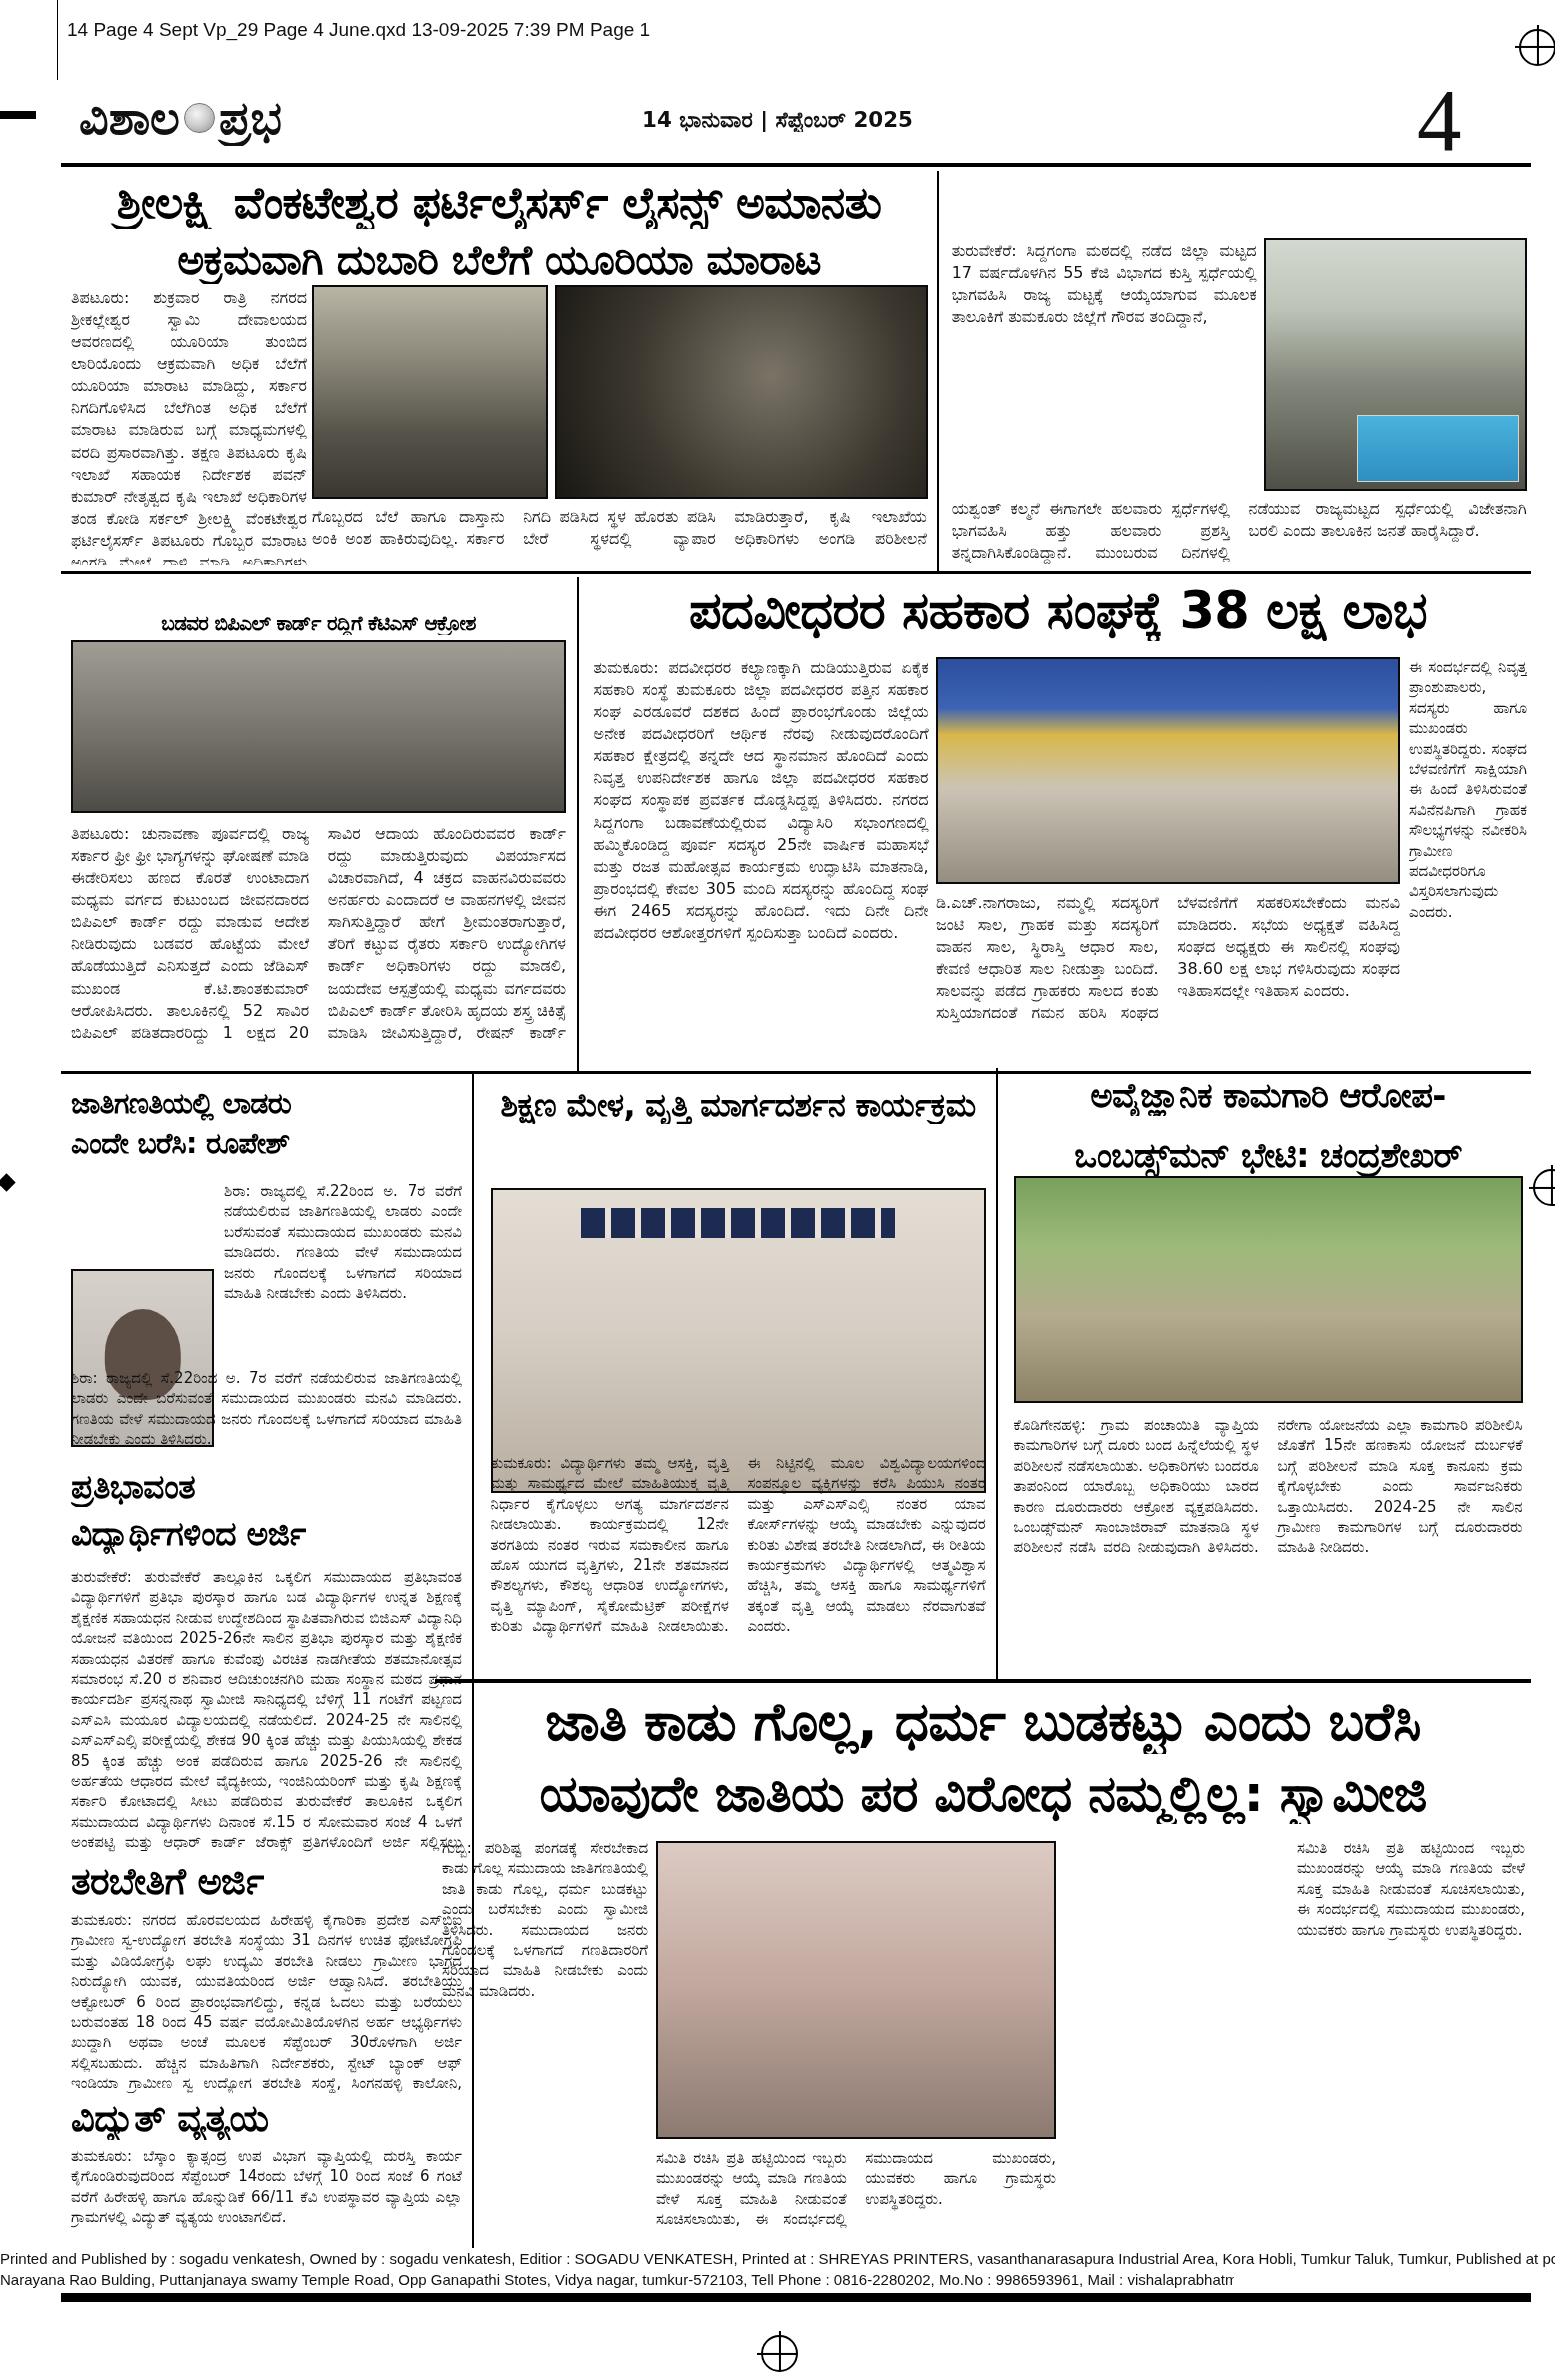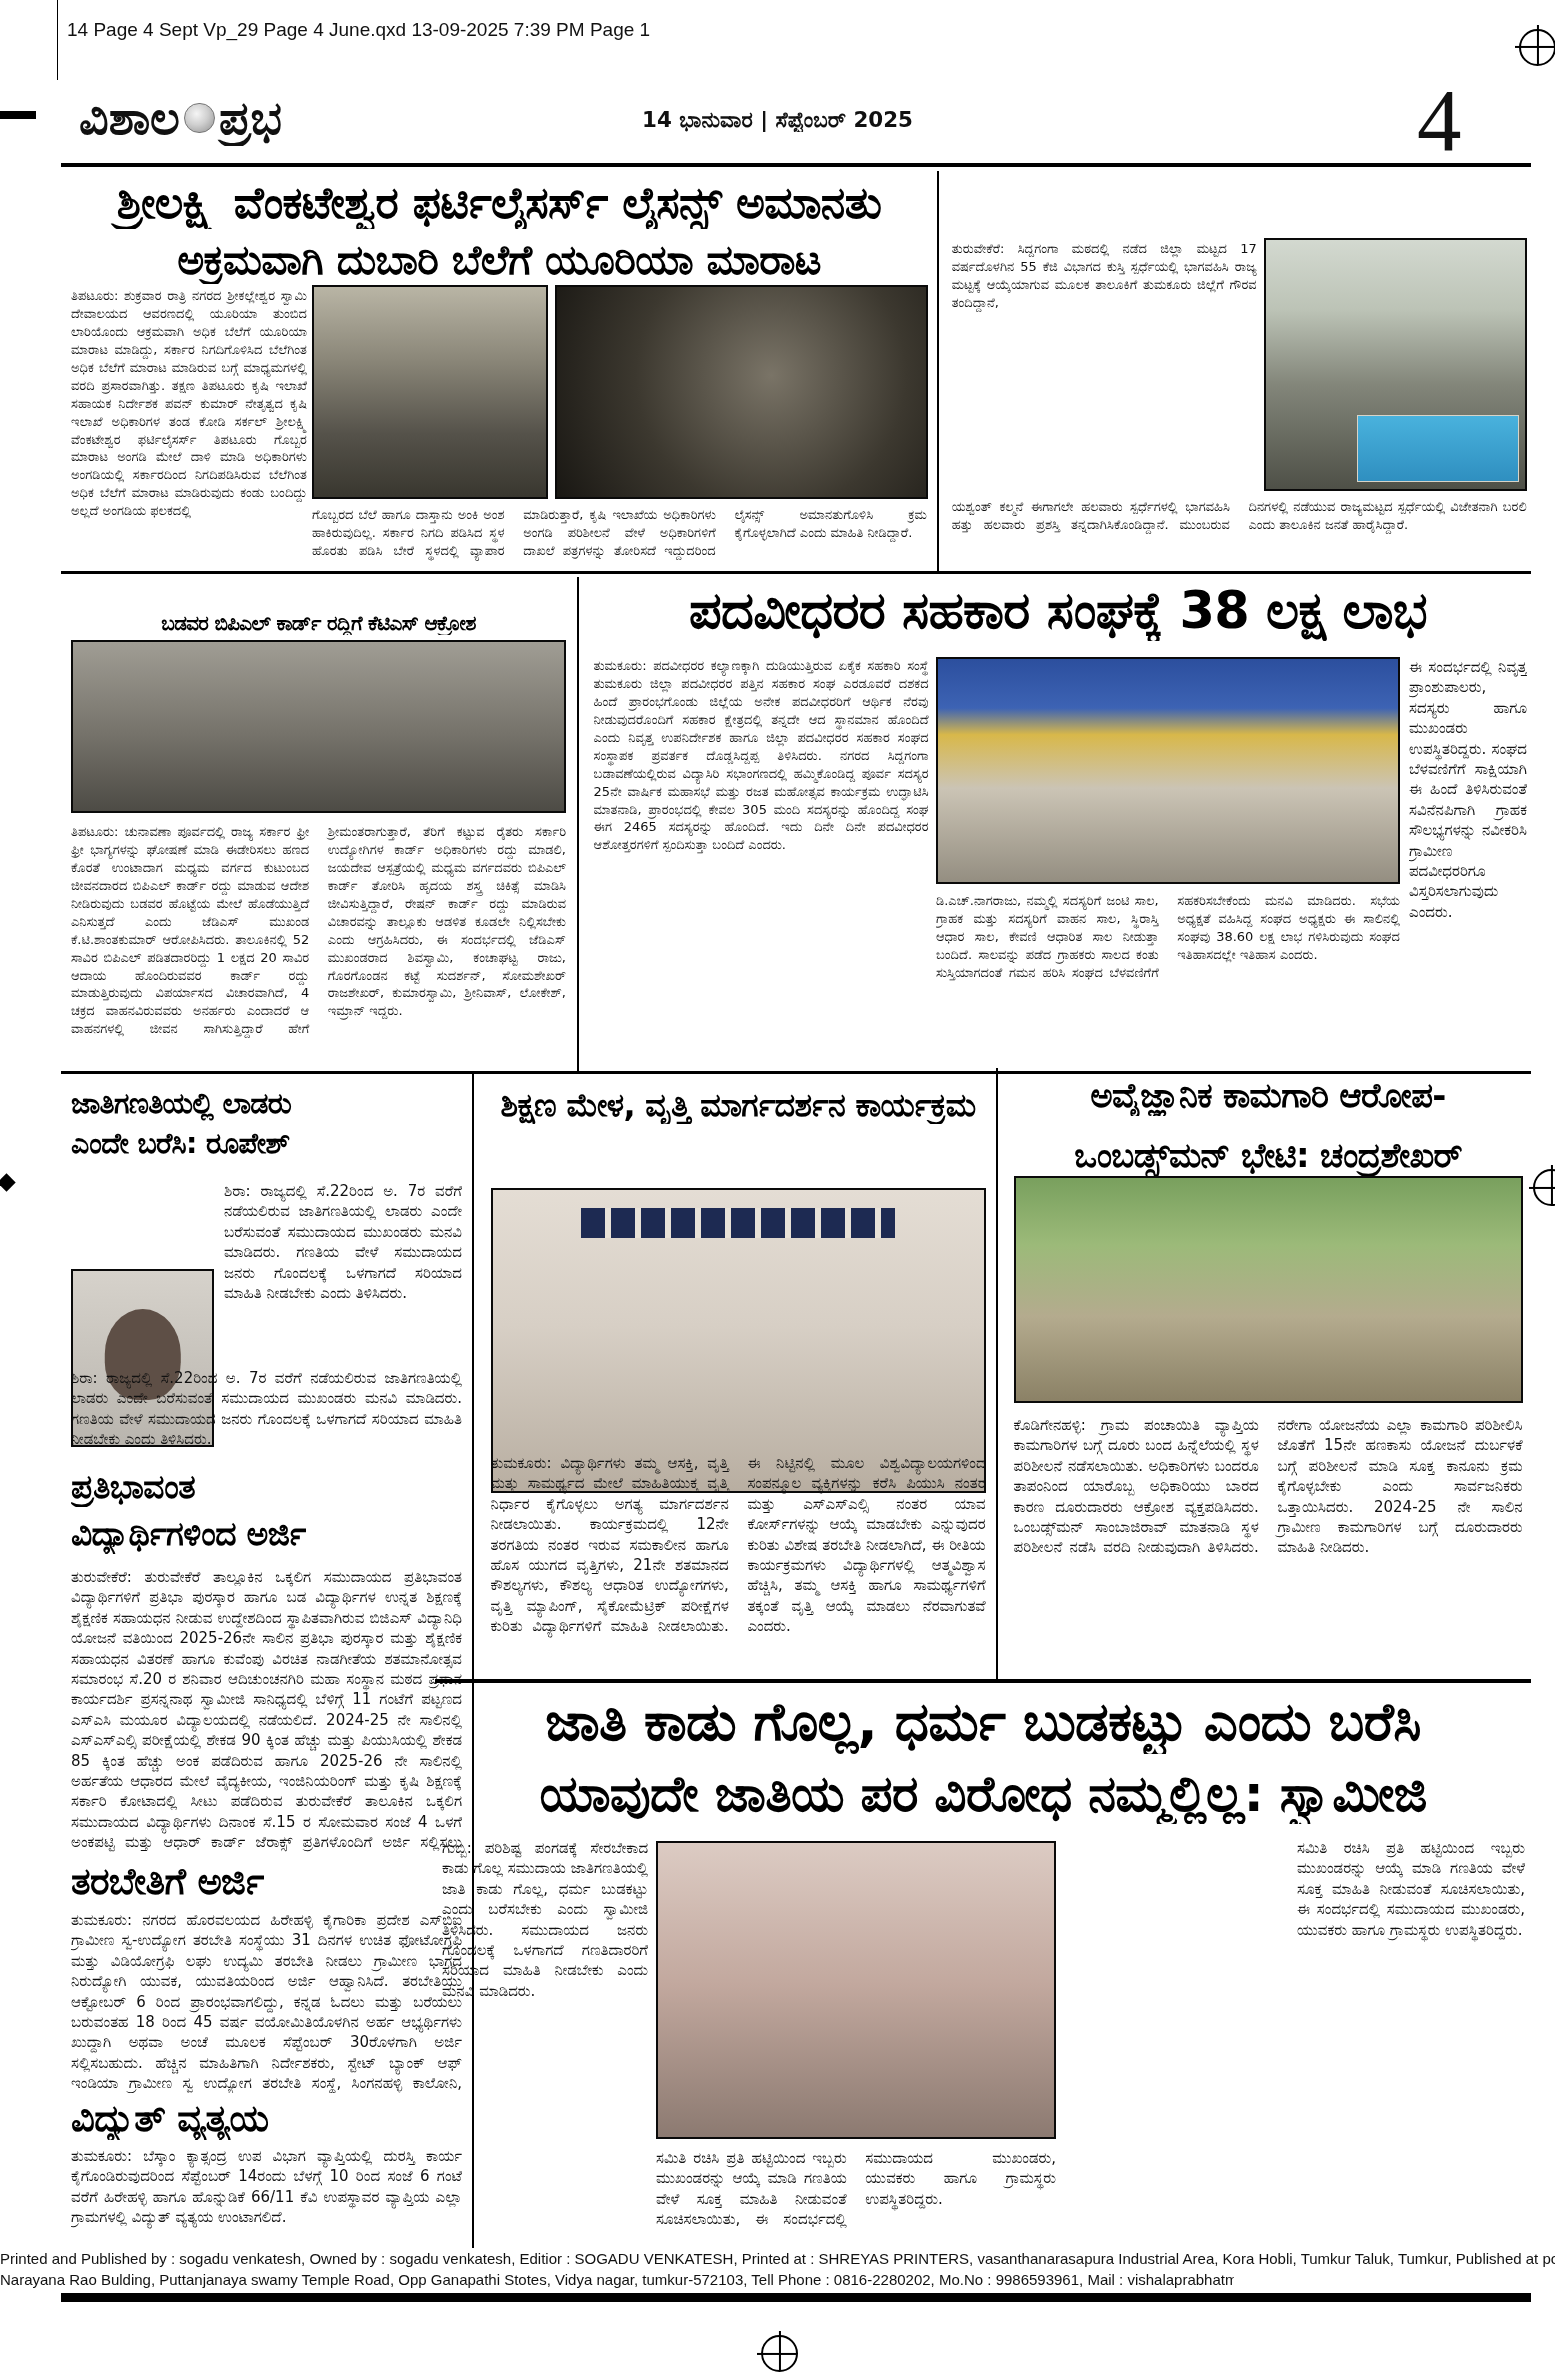--- a/index.html
+++ b/index.html
@@ -2,21 +2,21 @@
 <html style="font-size:11.4px"><head>
 <meta charset="utf-8">
 <style>
   html,body{margin:0;padding:0;background:#e8e8e8;}
   #page{position:relative;width:1555px;height:2377px;background:#ffffff;
         font-family:"DejaVu Sans",sans-serif;color:#111;overflow:hidden;}
   .abs{position:absolute;}
   .nowrap{white-space:nowrap;overflow:hidden;}
   .ctr{text-align:center;}
   .just{text-align:justify;}
-  .body-txt{font-size:13px;line-height:1.38;overflow:hidden;}
+  .body-txt{font-size:16px;line-height:1.38;overflow:hidden;}
   .body-sm{font-size:15px;line-height:1.36;overflow:hidden;}
   .cols2{column-count:2;column-gap:18.6px;column-rule:none;}
   .cols3{column-count:3;column-gap:18.6px;}
   .hl{font-weight:bold;color:#000000;letter-spacing:-0.7px;}
   .rule-h{background:#000;}
   .rule-v{background:#000;}
   .photo{border:2.1px solid #0a0a0a;box-sizing:border-box;}
   
   #a1-photo1{background:linear-gradient(180deg,#b9b5a5 0%,#8a8678 35%,#55524a 70%,#39372f 100%);}
   #a1-photo2{background:radial-gradient(circle at 58% 42%,#7a7467 0%,#3c382f 55%,#191713 100%);}

